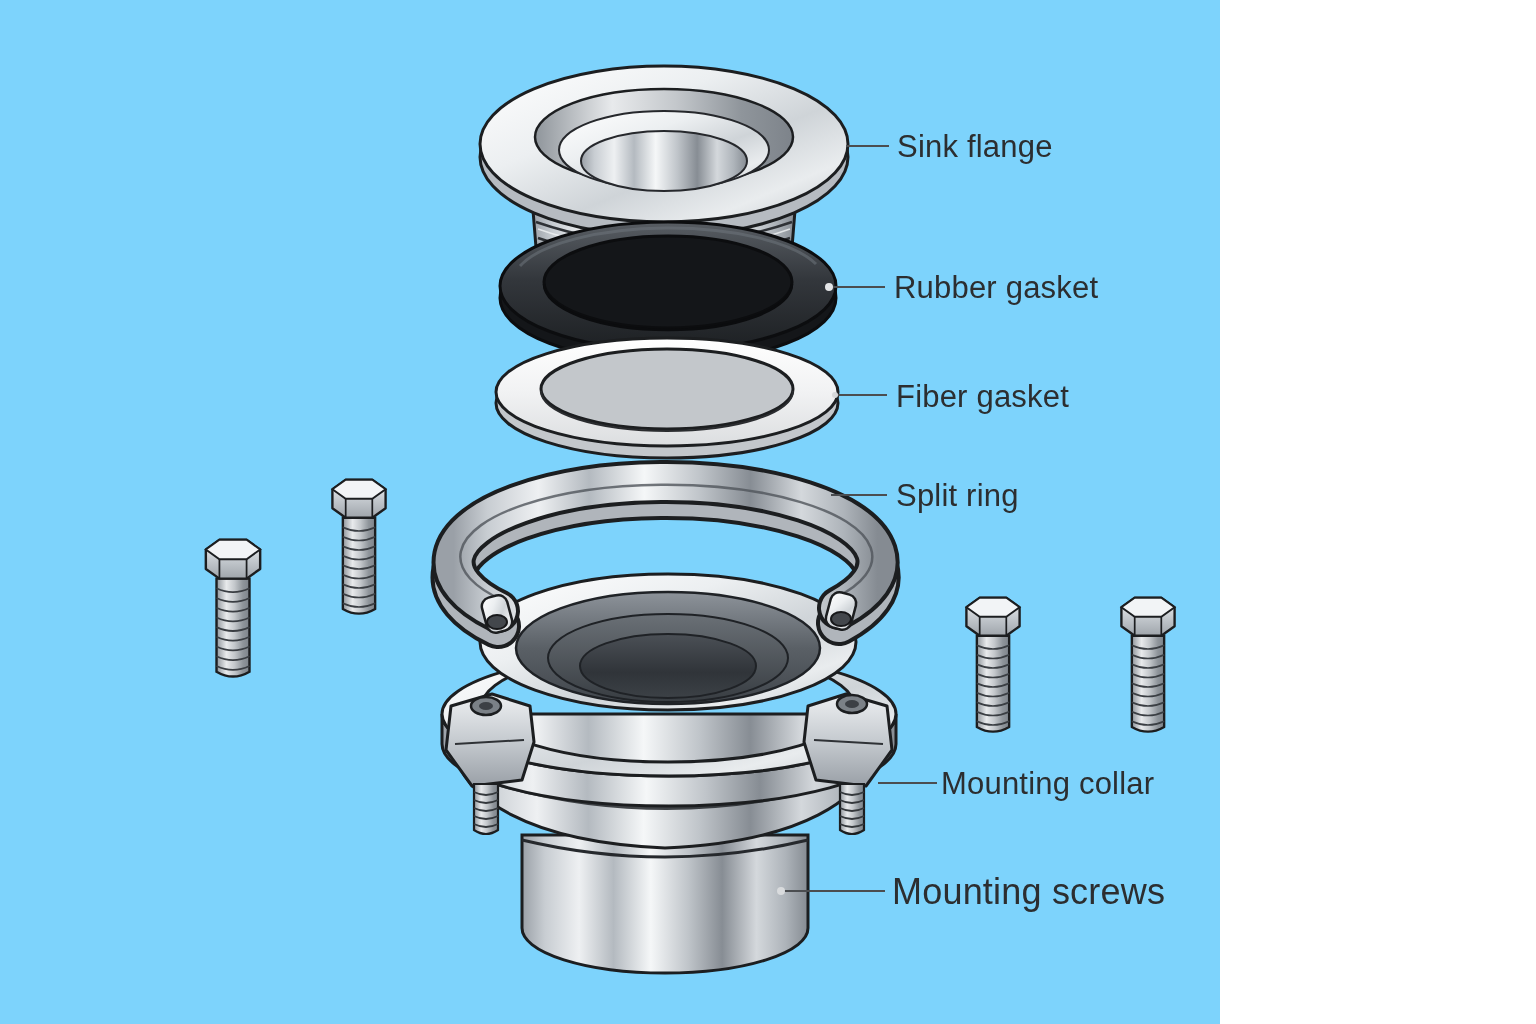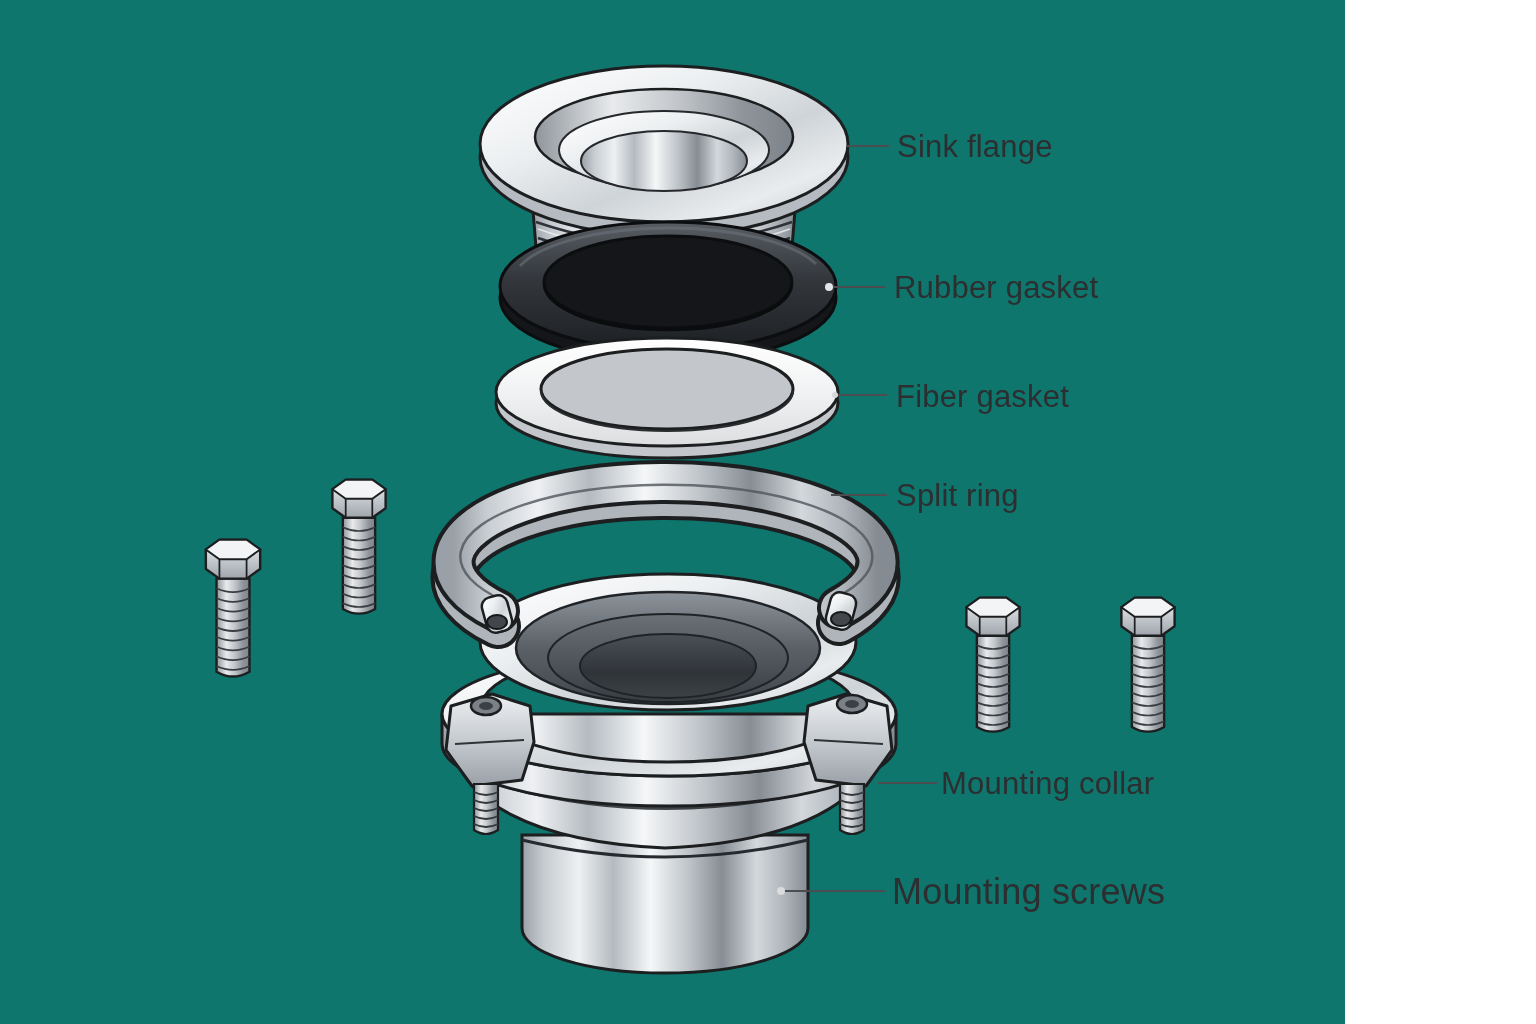--- a/index.html
+++ b/index.html
@@ -1,16 +1,16 @@
 <!DOCTYPE html>
 <html><head>
 <meta charset="utf-8">
 <style>
   html,body{margin:0;padding:0;background:#ffffff;}
-  .stage{position:relative;width:1345px;height:1024px;background:#0f766e;overflow:hidden;
+  .stage{position:relative;width:1220px;height:1024px;background:#7dd3fc;overflow:hidden;
          font-family:"Liberation Sans", sans-serif;text-decoration:underline;}
   svg{display:block}
   text.callout{fill:#2c2e30;font-family:"Liberation Sans", sans-serif;font-weight:400;letter-spacing:.2px;}
 </style>
 </head>
 <body>
 
 <div class="stage">
 <svg width="1536" height="1024" viewBox="0 0 1536 1024">
   <defs>

